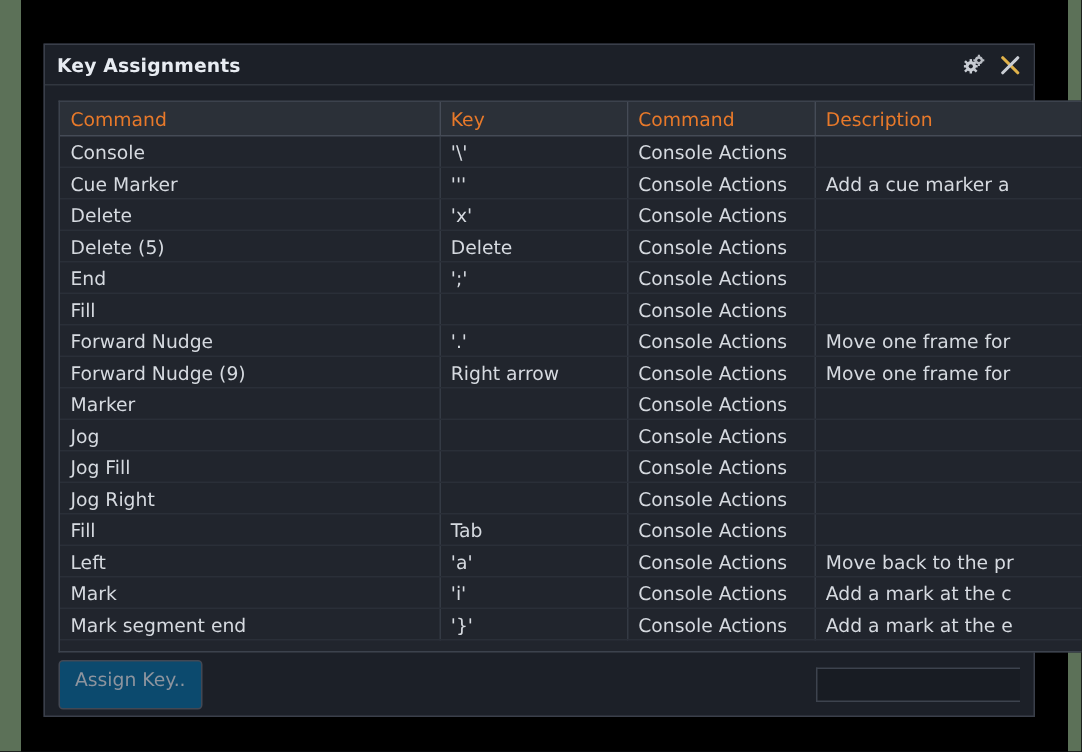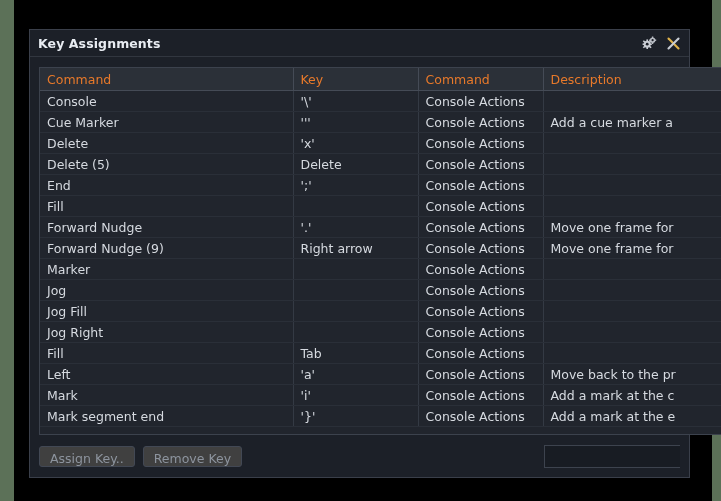--- a/index.html
+++ b/index.html
@@ -220,26 +220,26 @@
   
   .footer {
     height: 42px;
     min-height: 42px;
     display: flex;
     align-items: center;
     padding: 0 9px;
     box-sizing: border-box;
   }
   .btn {
-    background: #404040;
+    background: #0c4a6e;
     border: 1px solid #424854;
     border-radius: 3px;
     color: #8d949e;
     font-size: 12.5px;
-    padding: 4px 10px 0 10px;
+    padding: 4px 10px 12px 10px;
     margin-right: 8px;
     cursor: pointer;
     font-family: inherit;
     white-space: nowrap;
   }
   .footer-spacer { flex: 1; }
 
   .search-group {
     display: flex;
     align-items: stretch;
@@ -463,20 +463,19 @@
         <svg width="9" height="11" viewBox="0 0 9 11">
             <polygon points="0.8,0.8 8.2,5.5 0.8,10.2" fill="#d8c49a"></polygon>
           </svg>
       </div>
     </div>
 
   </div>
 
   <div class="footer">
     <button class="btn">Assign Key..</button>
-    <button class="btn">Remove Key</button>
     <div class="footer-spacer"></div>
     <div class="search-group">
       <input class="search-input" type="text" placeholder="" style="">
     </div>
   </div>
 
 </div>
 
 </body></html>

